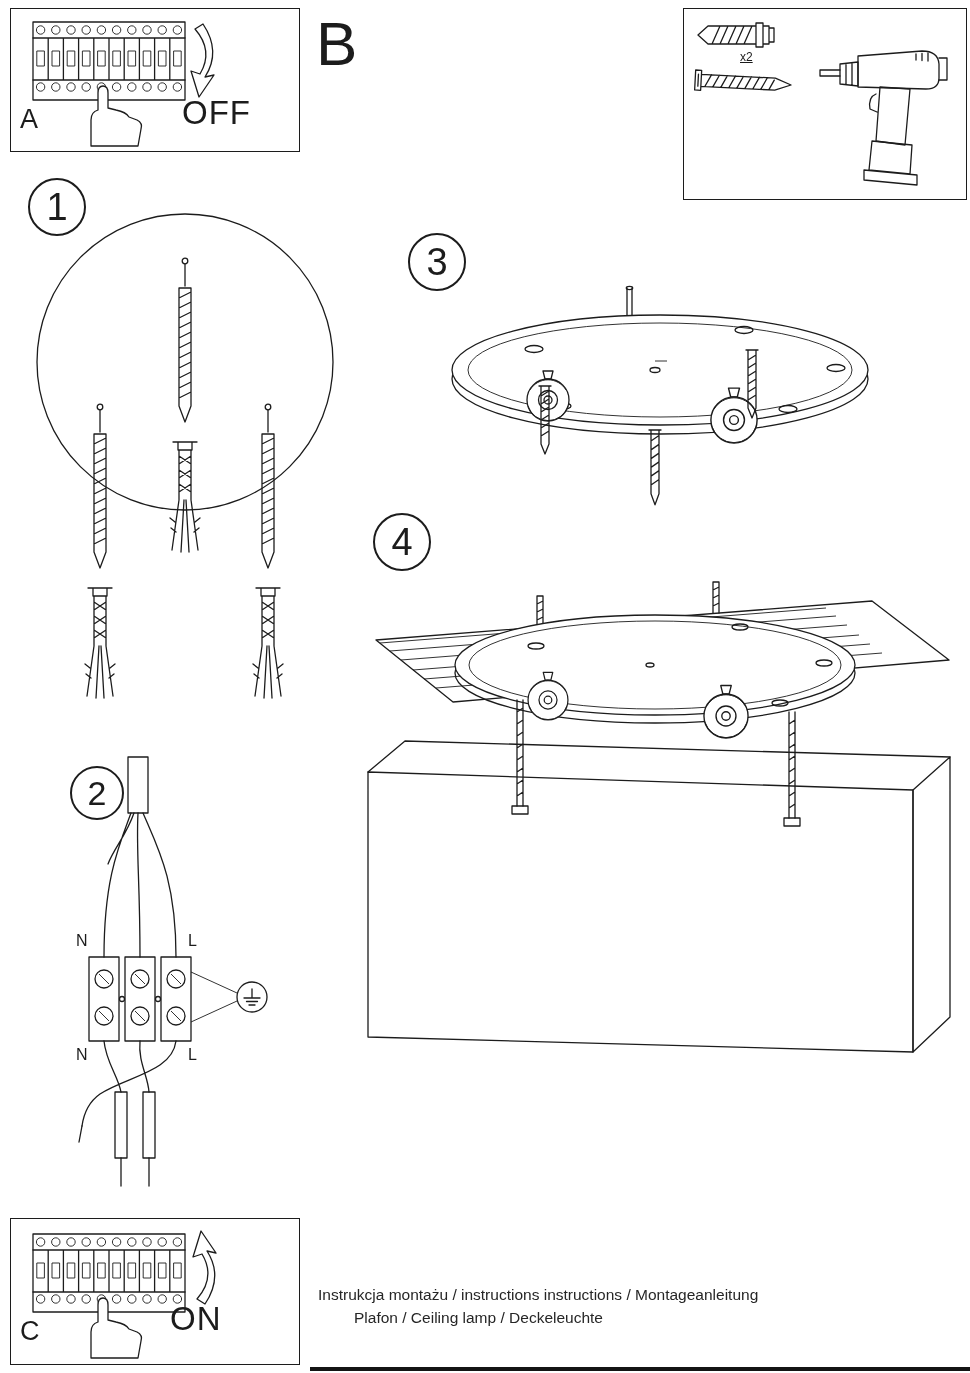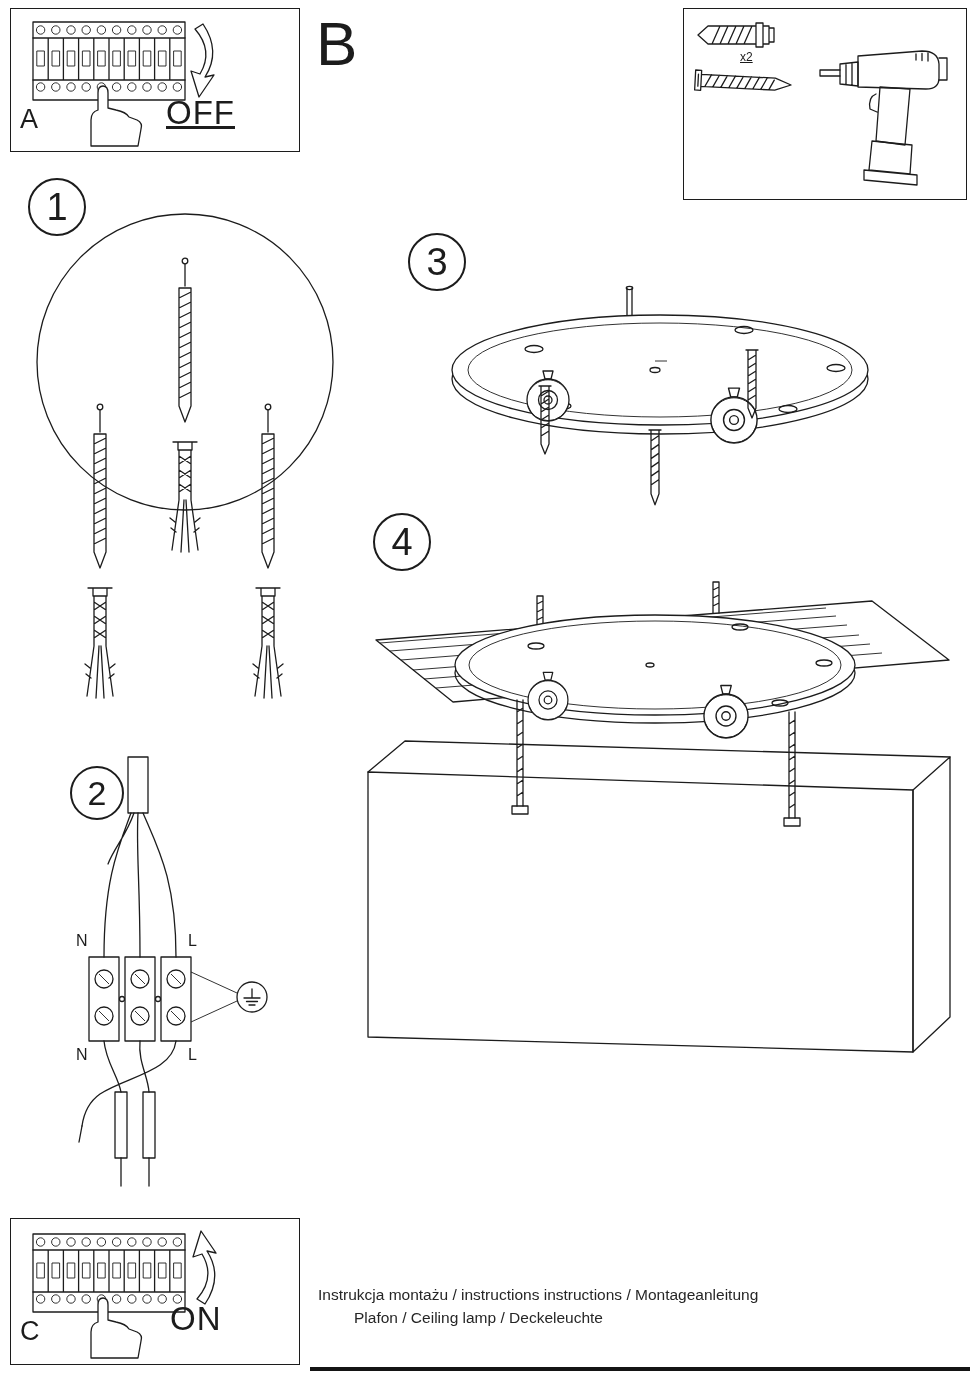--- a/index.html
+++ b/index.html
@@ -218,21 +218,21 @@
     <span>2</span>
   </div>
 <div class="step-circle" style="left:408px;top:233px;width:54px;height:54px;">
     <span>3</span>
   </div>
 <div class="step-circle" style="left:373px;top:513px;width:54px;height:54px;">
     <span>4</span>
   </div>
 
 <div class="lbl corner" style="left:20px;top:104px;">A</div>
-<div class="lbl state" style="left:166px;top:94px;text-decoration:underline;">OFF</div>
+<div class="lbl state" style="left:182px;top:94px;">OFF</div>
 <div class="lbl big-letter" style="left:316px;top:8px;">B</div>
 <div class="lbl qty" style="left:740px;top:50px;text-decoration:underline;">x2</div>
 <div class="lbl wire-label" style="left:76px;top:932px;">N</div>
 <div class="lbl wire-label" style="left:188px;top:932px;">L</div>
 <div class="lbl wire-label" style="left:76px;top:1046px;">N</div>
 <div class="lbl wire-label" style="left:188px;top:1046px;">L</div>
 <div class="lbl corner" style="left:20px;top:1316px;">C</div>
 <div class="lbl state" style="left:170px;top:1300px;">ON</div>
 
 <div class="lbl footer-line" style="left:318px;top:1286px;">Instrukcja montażu / instructions instructions / Montageanleitung</div>

